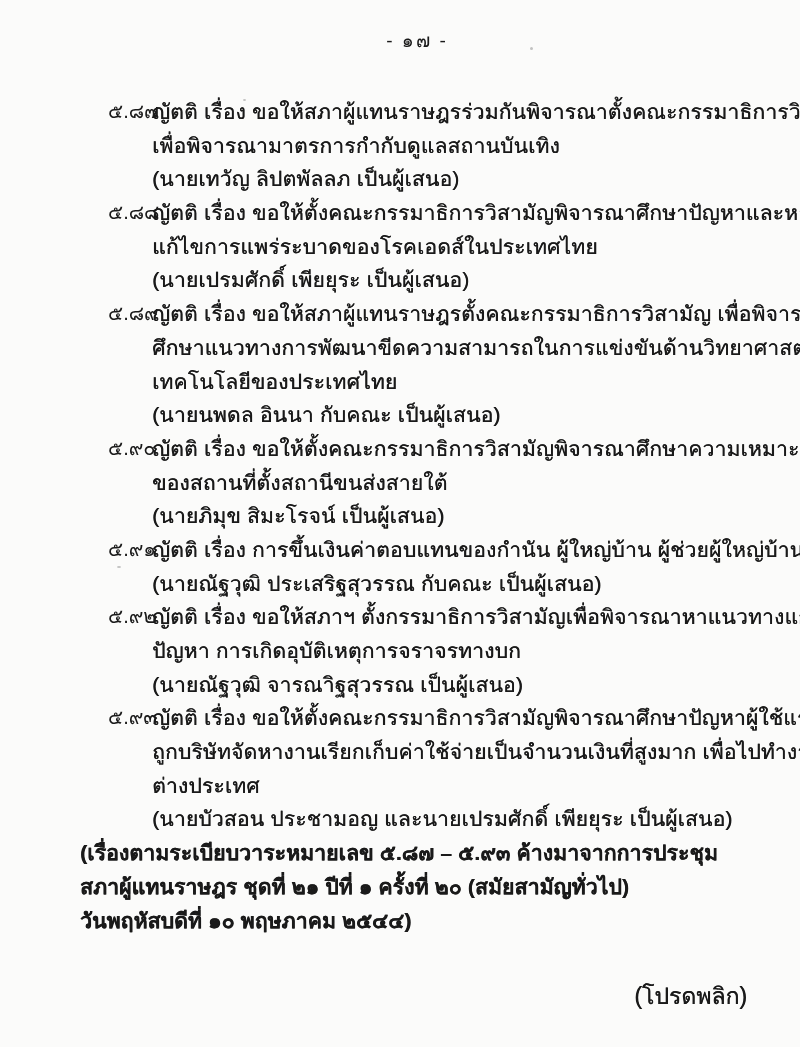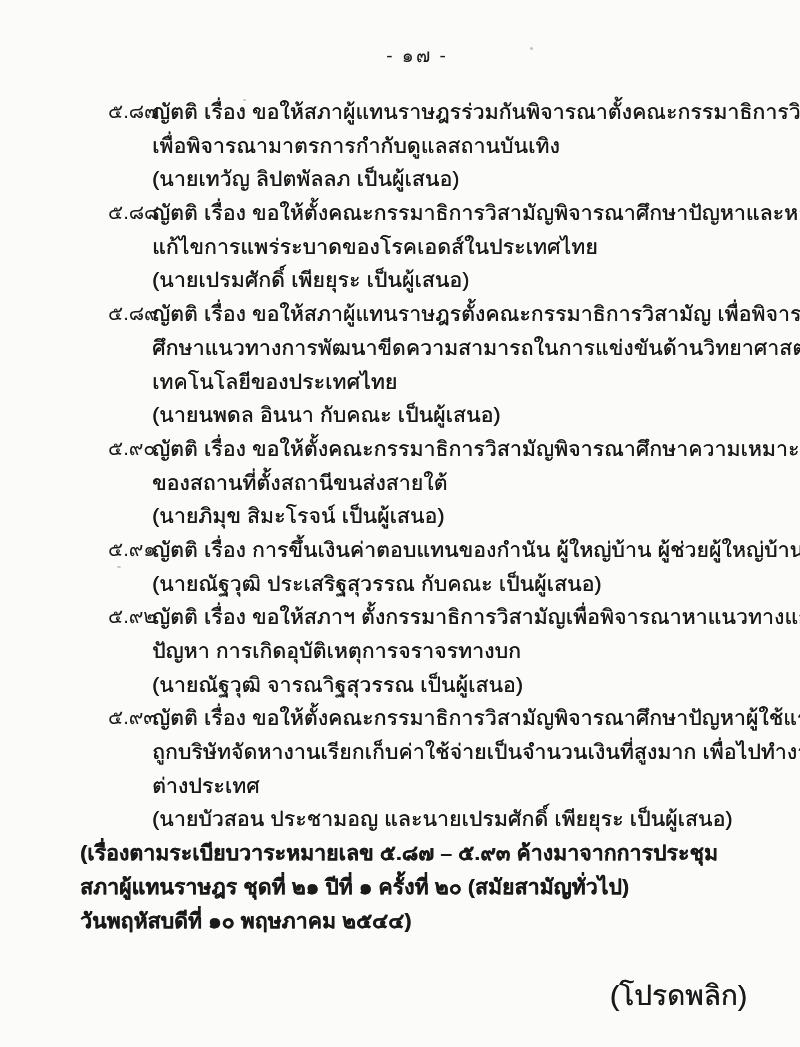--- a/index.html
+++ b/index.html
@@ -11,21 +11,21 @@
     position: relative;
     width: 800px;
     height: 1047px;
     background: #fbfbfa;
     overflow: hidden;
     font-family: "Liberation Sans", "DejaVu Sans", sans-serif;
     color: #1a1a1a;
   }
   .page-number {
     position: absolute;
-    top: 40px;
+    top: 25px;
     left: 0;
     width: 800px;
     text-align: center;
     text-indent: 34px;
     font-size: 19px;
     letter-spacing: 2px;
     white-space: nowrap;
   }
   .content {
     position: absolute;
@@ -54,21 +54,21 @@
     text-shadow: 0.4px 0 0 currentColor; 
   }
   .remark {
     padding-left: 80px;
     font-weight: bold;
   }
   .turn-note {
     position: absolute;
     top: 983px;
     right: 53px;
-    font-size: 28px;
+    font-size: 23px;
     line-height: 26px;
     white-space: nowrap;
     text-shadow: 0.4px 0 0 currentColor;
     margin-left: 40px;
   }
   .speck {
     position: absolute;
     background: #5a5a58;
     border-radius: 50%;
     opacity: 0.35;

